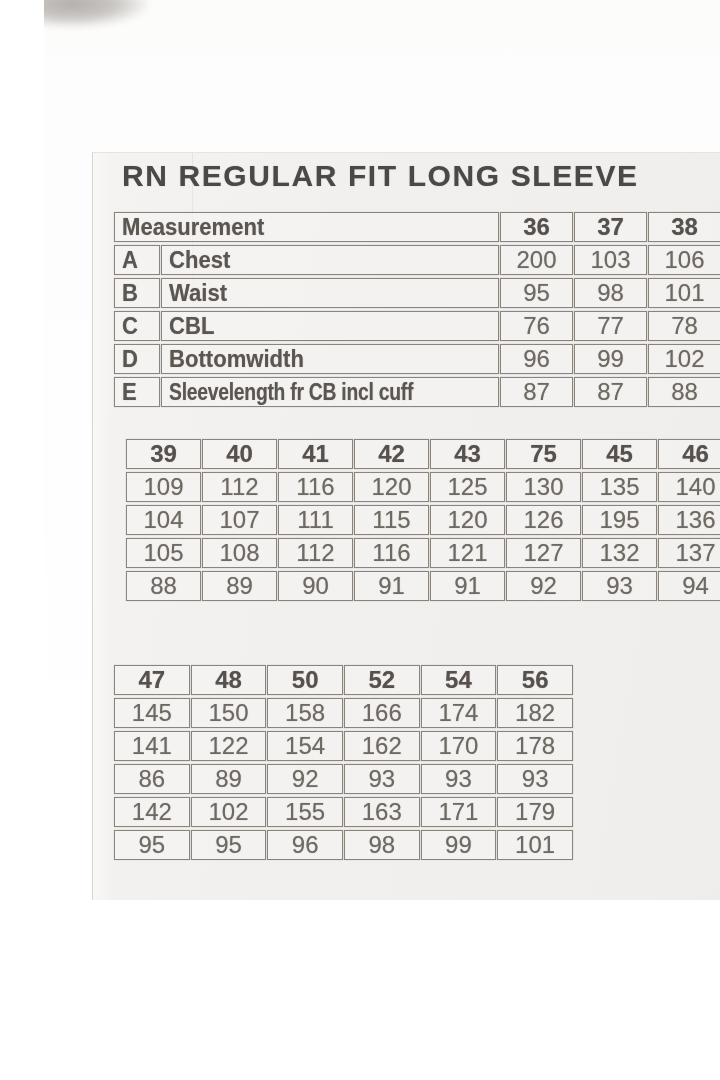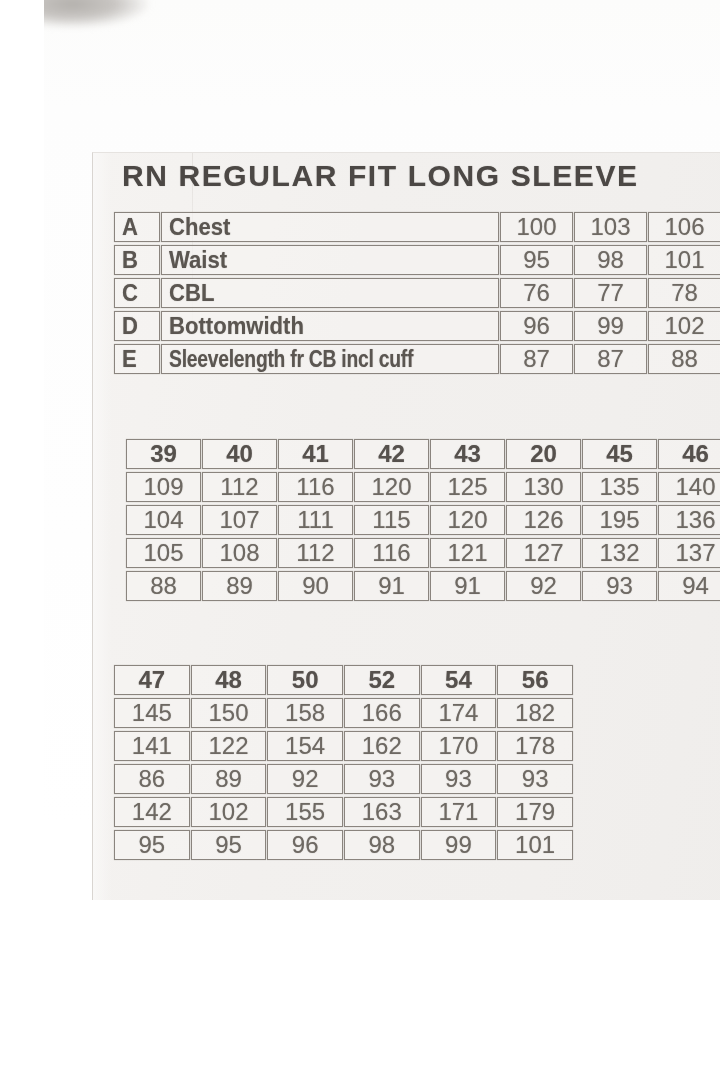--- a/index.html
+++ b/index.html
@@ -97,24 +97,30 @@
 
     <table class="sz t1">
       <colgroup>
           <col style="width:46px">
           <col style="width:338px">
           <col style="width:73px">
           <col style="width:73px">
           <col style="width:73px">
         </colgroup>
       <tbody>
+          <tr>
+        <td colspan="2" class="lbl"><span>Measurement</span></td>
+        <td class="hd">36</td>
+        <td class="hd">37</td>
+        <td class="hd">38</td>
+      </tr>
       <tr>
         <td class="lbl"><span>A</span></td>
         <td class="lbl"><span>Chest</span></td>
-        <td>100</td>
+        <td>200</td>
         <td>103</td>
         <td>106</td>
       </tr>
       <tr>
         <td class="lbl"><span>B</span></td>
         <td class="lbl"><span>Waist</span></td>
         <td>95</td>
         <td>98</td>
         <td>101</td>
       </tr>
@@ -143,21 +149,21 @@
       </table>
 
     <table class="sz t2">
       <tbody>
           <tr>
         <td class="hd">39</td>
         <td class="hd">40</td>
         <td class="hd">41</td>
         <td class="hd">42</td>
         <td class="hd">43</td>
-        <td class="hd">20</td>
+        <td class="hd">75</td>
         <td class="hd">45</td>
         <td class="hd">46</td>
       </tr>
       <tr>
         <td>109</td>
         <td>112</td>
         <td>116</td>
         <td>120</td>
         <td>125</td>
         <td>130</td>

